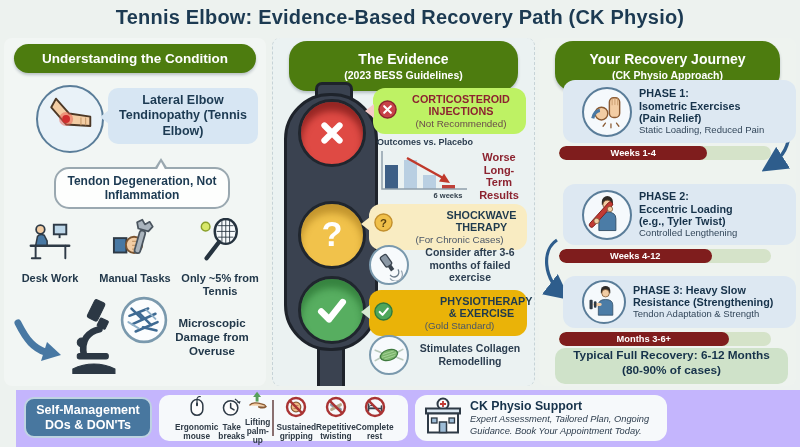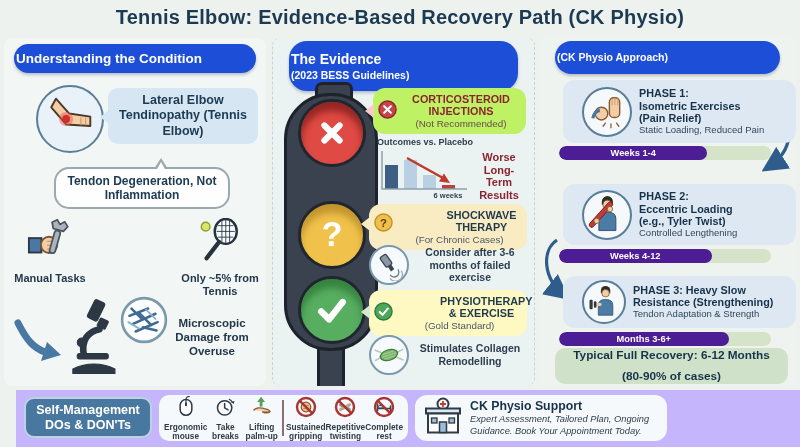--- a/index.html
+++ b/index.html
@@ -11,21 +11,21 @@
   .title{
     position:absolute;top:6px;left:0;width:800px;text-align:center;
     font-size:20px;font-weight:bold;color:#1c3a52;letter-spacing:.2px;
   }
   .panel{position:absolute;top:38px;height:348px;border-radius:8px;}
   .panel.left{left:4px;width:262px;background:rgba(255,255,255,.30);}
   .panel.mid{left:272px;width:261px;background:rgba(233,242,246,.45);
     border-left:1px dashed #c6d3d7;border-right:1px dashed #c6d3d7;}
   .panel.right{left:539px;width:257px;background:rgba(240,246,240,.40);}
   .hdr{
-    position:absolute;background:#1d4ed8;color:#fff;
+    position:absolute;background:#4d7c0f;color:#fff;text-align:center;
     border-radius:18px;font-weight:bold;box-shadow:0 2px 3px rgba(20,40,60,.25);
   }
   .hdr .l1{display:block;font-size:14px;line-height:1.25;}
   .hdr .l2{display:block;font-size:10.5px;line-height:1.2;}
   .hdr1{left:10px;right:10px;top:6px;padding:7px 2px;font-size:13.5px;}
   .hdr2{left:16px;right:16px;top:3px;padding:10px 2px;}
   
   .elbow-circle{
     position:absolute;left:32px;top:47px;width:64px;height:64px;border-radius:50%;
     background:#e9f2f8;border:2.5px solid #5a7d99;display:flex;align-items:center;justify-content:center;
@@ -69,21 +69,21 @@
     border-top:7px solid transparent;border-bottom:7px solid transparent;}
   .evi-box .ebadge{position:absolute;left:5px;}
   .evi-title{font-weight:bold;font-size:10.8px;line-height:1.15;}
   .evi-sub{font-size:9.8px;line-height:1.15;}
   .box-pink{left:100px;top:50px;width:153px;padding:5px 4px 5px 27px;background:#bef264;}
   .box-pink .evi-title{color:#8c2330;}
   .box-pink .evi-sub{color:#6a4a4a;}
   .box-pink .tail{top:16px;border-right:9px solid #f6cac8;}
   .box-yellow{left:96px;top:166px;width:158px;padding:5px 4px 5px 27px;background:#f9ecc2;}
   .box-yellow .tail{top:13px;border-right:9px solid #f9ecc2;}
-  .box-green{left:96px;top:252px;width:158px;padding:5px 4px 5px 27px;background:#fef9c3;}
+  .box-green{left:96px;top:252px;width:158px;padding:5px 4px 5px 27px;background:#eab308;}
   .box-green .tail{top:15px;border-right:9px solid #d7e9d2;}
   .box-yellow .evi-title,.box-green .evi-title{color:#1f3a4e;margin-left:44px;}
   .box-yellow .evi-sub,.box-green .evi-sub{color:#4a5668;}
   .chart-block{position:absolute;left:102px;top:99px;width:152px;}
   .chart-title{font-weight:bold;font-size:9px;color:#2c3e50;margin-left:2px;}
   .worse{position:absolute;left:96px;top:14px;width:56px;text-align:center;
     font-weight:bold;font-size:11px;line-height:1.15;color:#8c2330;}
   .evi-row{position:absolute;display:flex;align-items:center;}
   .evi-row .rtext{font-weight:bold;font-size:10.5px;line-height:1.2;text-align:center;color:#2c3e50;flex:1;padding-left:4px;}
   .row-consider{left:96px;top:207px;width:158px;}
@@ -97,33 +97,33 @@
     display:flex;align-items:center;padding:3px 19px;box-sizing:border-box;}
   .p1{top:42px;height:63px;}
   .p2{top:146px;height:61px;}
   .p3{top:238px;height:52px;}
   .picon{width:50px;height:50px;border-radius:50%;background:#f5f9fc;border:2px solid #5a7d99;
     display:flex;align-items:center;justify-content:center;flex-shrink:0;margin-right:7px;box-sizing:border-box;}
   .p3 .picon{width:44px;height:44px;}
   .ptext .pt{font-weight:bold;font-size:10.8px;line-height:1.12;white-space:pre-line;color:#16324a;}
   .ptext .pd{font-size:9.5px;line-height:1.15;color:#33475a;margin-top:1px;}
   .pill{position:absolute;left:20px;width:212px;height:14px;border-radius:8px;background:#d5e3c9;overflow:hidden;}
-  .pill .fill{height:100%;background:#4c1d95;border-radius:8px;display:flex;align-items:center;justify-content:center;
+  .pill .fill{height:100%;background:#7f1d1d;border-radius:8px;display:flex;align-items:center;justify-content:center;
     color:#fff;font-weight:bold;font-size:9.3px;}
   .t1{top:108px;} .t2{top:211px;} .t3{top:294px;}
   .recovery{position:absolute;left:16px;top:310px;width:233px;height:36px;background:#cfe2c9;border-radius:10px;
-    display:flex;flex-direction:column;align-items:center;justify-content:space-between;
+    display:flex;flex-direction:column;align-items:center;justify-content:flex-start;
     font-weight:bold;font-size:11.8px;line-height:1.25;color:#16324a;}
   
   .footer{position:absolute;left:16px;top:390px;width:800px;height:57px;background:#c4b5fd;}
   .self-box{position:absolute;left:8px;top:7px;width:128px;height:41px;background:#48779f;
     border:2px solid #bed3e2;border-radius:10px;color:#fff;font-weight:bold;font-size:12.5px;
     text-align:center;display:flex;flex-direction:column;justify-content:center;line-height:1.2;box-sizing:border-box;}
   .dd-box{position:absolute;left:143px;top:5px;width:249px;height:46px;background:#f6f9fb;border-radius:10px;
-    display:flex;align-items:center;justify-content:space-between;padding:0 5px;box-sizing:border-box;}
+    display:flex;align-items:center;justify-content:space-between;padding:0 16px;box-sizing:border-box;}
   .dd-item{width:44px;display:flex;flex-direction:column;align-items:center;}
   .dd-item .dlabel{margin-top:1px;font-weight:bold;font-size:8.3px;line-height:1.08;text-align:center;color:#2e3a46;}
   .dd-div{width:0;height:36px;border-left:2px solid #8a7070;margin:0 2px;}
   .support-box{position:absolute;left:399px;top:5px;width:252px;height:46px;background:#f6f9fb;border-radius:12px;
     display:flex;align-items:center;padding:3px 8px;box-sizing:border-box;}
   .support-text{margin-left:7px;}
   .support-text .st1{font-weight:bold;font-size:12.3px;color:#16324a;}
   .support-text .st2{font-size:9.3px;line-height:1.2;color:#2e3e4e;margin-top:1px;font-style:italic;}
 </style>
 </head>
@@ -148,20 +148,33 @@
     <span>Lateral Elbow Tendinopathy (Tennis Elbow)</span>
   </div>
 
   <div class="bubble">
     <div class="tip-b"></div>
     <div class="tip-f"></div>
     <span>Tendon Degeneration, Not Inflammation</span>
   </div>
 
   <div class="causes">
+    <div class="cause">
+      <span>
+        <svg width="46" height="46" viewBox="0 0 48 48">
+          <rect x="28" y="7" width="13" height="10" fill="#bcd6e8" stroke="#2e3a46" stroke-width="2"></rect>
+          <path d="M34 17 v4" stroke="#2e3a46" stroke-width="2"></path>
+          <circle cx="14" cy="12" r="4.5" fill="#f3cda4" stroke="#2e3a46" stroke-width="1.8"></circle>
+          <path d="M9 29 L11 19 Q14 16 18 18 L21 24 L21 29 Z" fill="#4878a3" stroke="#2e3a46" stroke-width="1.6"></path>
+          <path d="M4 29 h40" stroke="#2e3a46" stroke-width="2.6" stroke-linecap="round"></path>
+          <path d="M9 29 v13 M40 29 v13 M5 42 h9" stroke="#2e3a46" stroke-width="2" stroke-linecap="round"></path>
+        </svg>
+      </span>
+      <div class="clabel">Desk Work</div>
+    </div>
     <div class="cause">
       <span>
         <svg width="46" height="46" viewBox="0 0 48 48">
           <rect x="2" y="21" width="13" height="15" fill="#4878a3" stroke="#2e3a46" stroke-width="2"></rect>
           <circle cx="23" cy="28" r="8.5" fill="#f3cda4" stroke="#7a5430" stroke-width="2"></circle>
           <path d="M21 24.5 h6 M21 28.5 h6 M21 32.5 h6" stroke="#c79a6a" stroke-width="1.3"></path>
           <g transform="rotate(16 30 20)">
             <rect x="27.5" y="13" width="6" height="24" rx="2.5" fill="#aab4bd" stroke="#4a545e" stroke-width="1.8"></rect>
             <path d="M25 12 l-3 -6 4.5 -4 4 4 4 -4 4.5 4 -3 6 z" fill="#aab4bd" stroke="#4a545e" stroke-width="1.8" stroke-linejoin="round"></path>
           </g>
@@ -333,20 +346,21 @@
           <path d="M12 21 h18 M14 18 h14 M14 24 h14" stroke="#a8d49a" stroke-width="1"></path>
         </g>
       </svg>
     </div>
     <div class="rtext">Stimulates Collagen Remodelling</div>
   </div>
 </section>
 
 <section class="panel right">
   <div class="hdr hdr2">
+    <span class="l1">Your Recovery Journey</span>
     <span class="l2">(CK Physio Approach)</span>
   </div>
 
   <svg class="connectors" viewBox="0 0 257 348">
     <defs>
       <marker id="ah" markerWidth="8" markerHeight="8" refX="6" refY="4" orient="auto">
         <path d="M0,0 L8,4 L0,8 z" fill="#2e5d8c"></path>
       </marker>
     </defs>
     <path d="M236 76 C 255 84 256 112 228 130" fill="none" stroke="#2e5d8c" stroke-width="3.2" marker-end="url(#ah)"></path>

